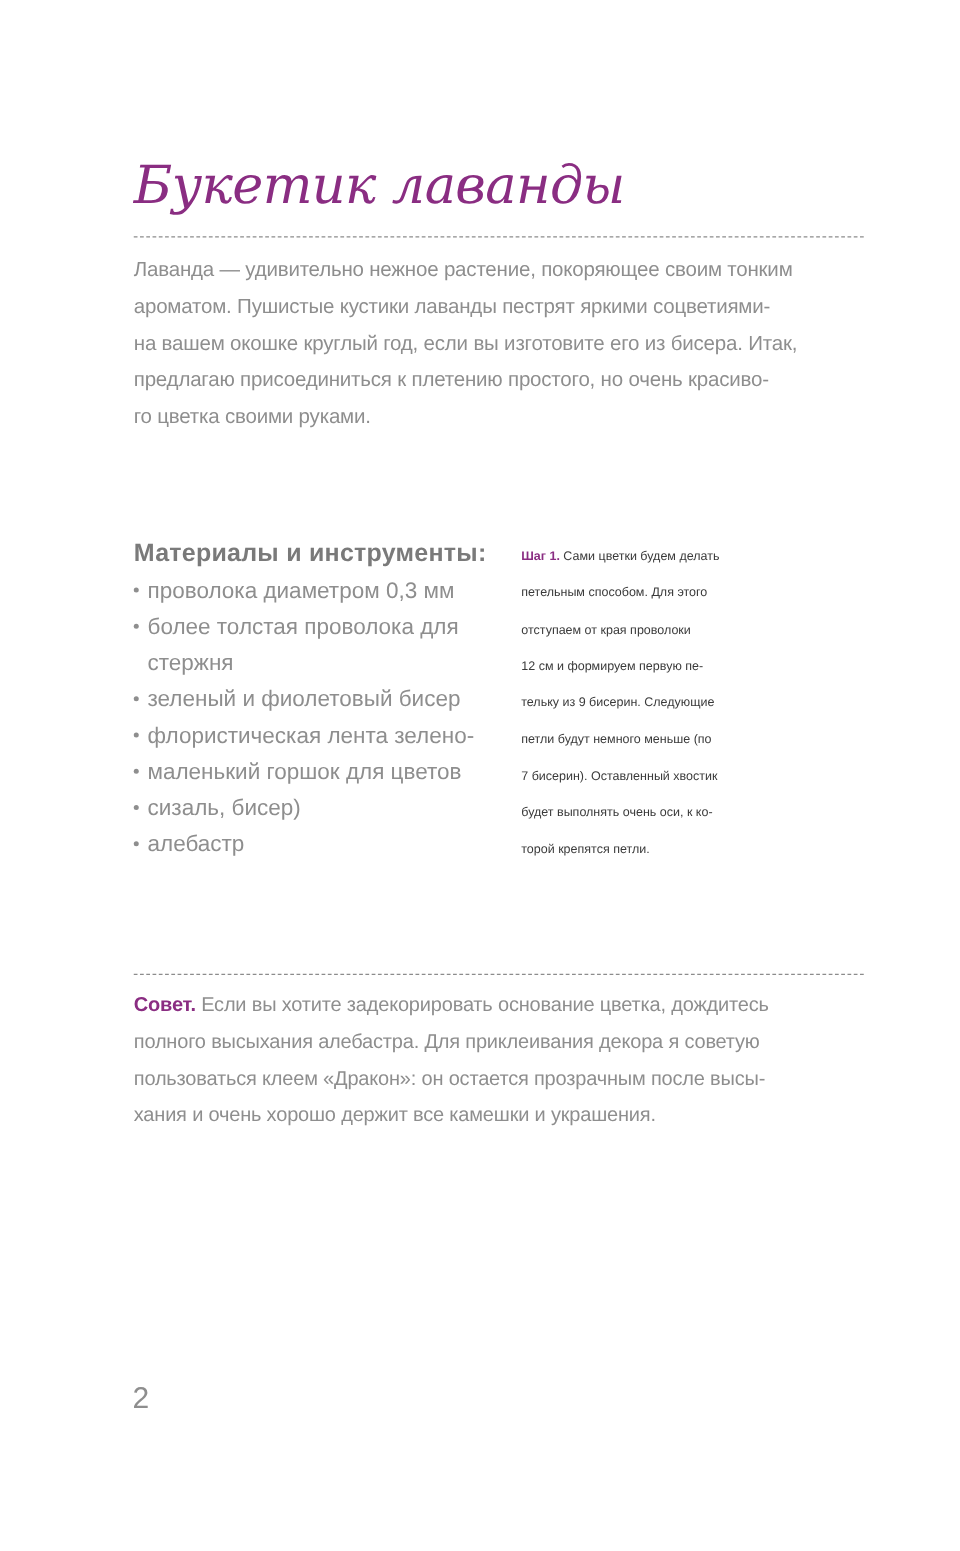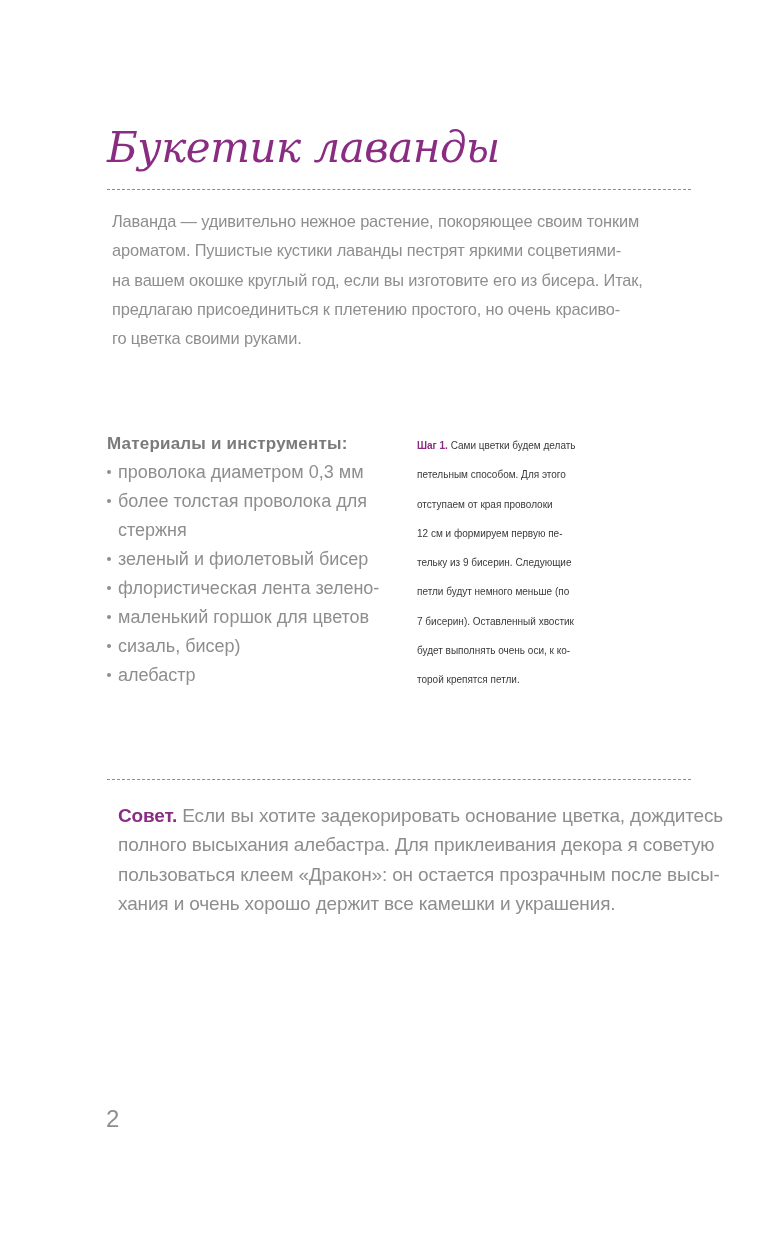--- a/index.html
+++ b/index.html
@@ -36,38 +36,38 @@
       border-top: 1px dashed #8c8c8c;
     }
     .divider.top { top: 189px; }
     .divider.mid { top: 779px; }
 
     .intro {
       position: absolute;
       left: 107px;
       top: 202px;
       width: 588px;
-      margin: 5px;
+      margin: 0;
       font-size: 16.4px;
       line-height: 29.3px;
       color: #8e8e8e;
       text-align: justify;
       letter-spacing: -0.15px;
     }
     .intro span { display: block; white-space: nowrap; }
 
     .materials {
       position: absolute;
       left: 107px;
       top: 429px;
       width: 285px;
     }
     .materials-heading {
       margin: 0;
-      font-size: 17px;
+      font-size: 20px;
       line-height: 29px;
       font-weight: bold;
       color: #7a7a7a;
       letter-spacing: 0.2px;
     }
     .materials-list {
       list-style: none;
       margin: 0;
       padding: 0;
     }
@@ -103,22 +103,22 @@
     .step .label {
       font-weight: bold;
       color: #8a2d82;
     }
 
     .tip {
       position: absolute;
       left: 107px;
       top: 790px;
       width: 590px;
-      margin: 11px;
-      font-size: 19px;
+      margin: 0;
+      font-size: 16px;
       line-height: 29.3px;
       color: #8e8e8e;
       letter-spacing: -0.15px;
     }
     .tip span.line { display: block; white-space: nowrap; }
     .tip .label {
       font-weight: bold;
       color: #8a2d82;
     }
 

